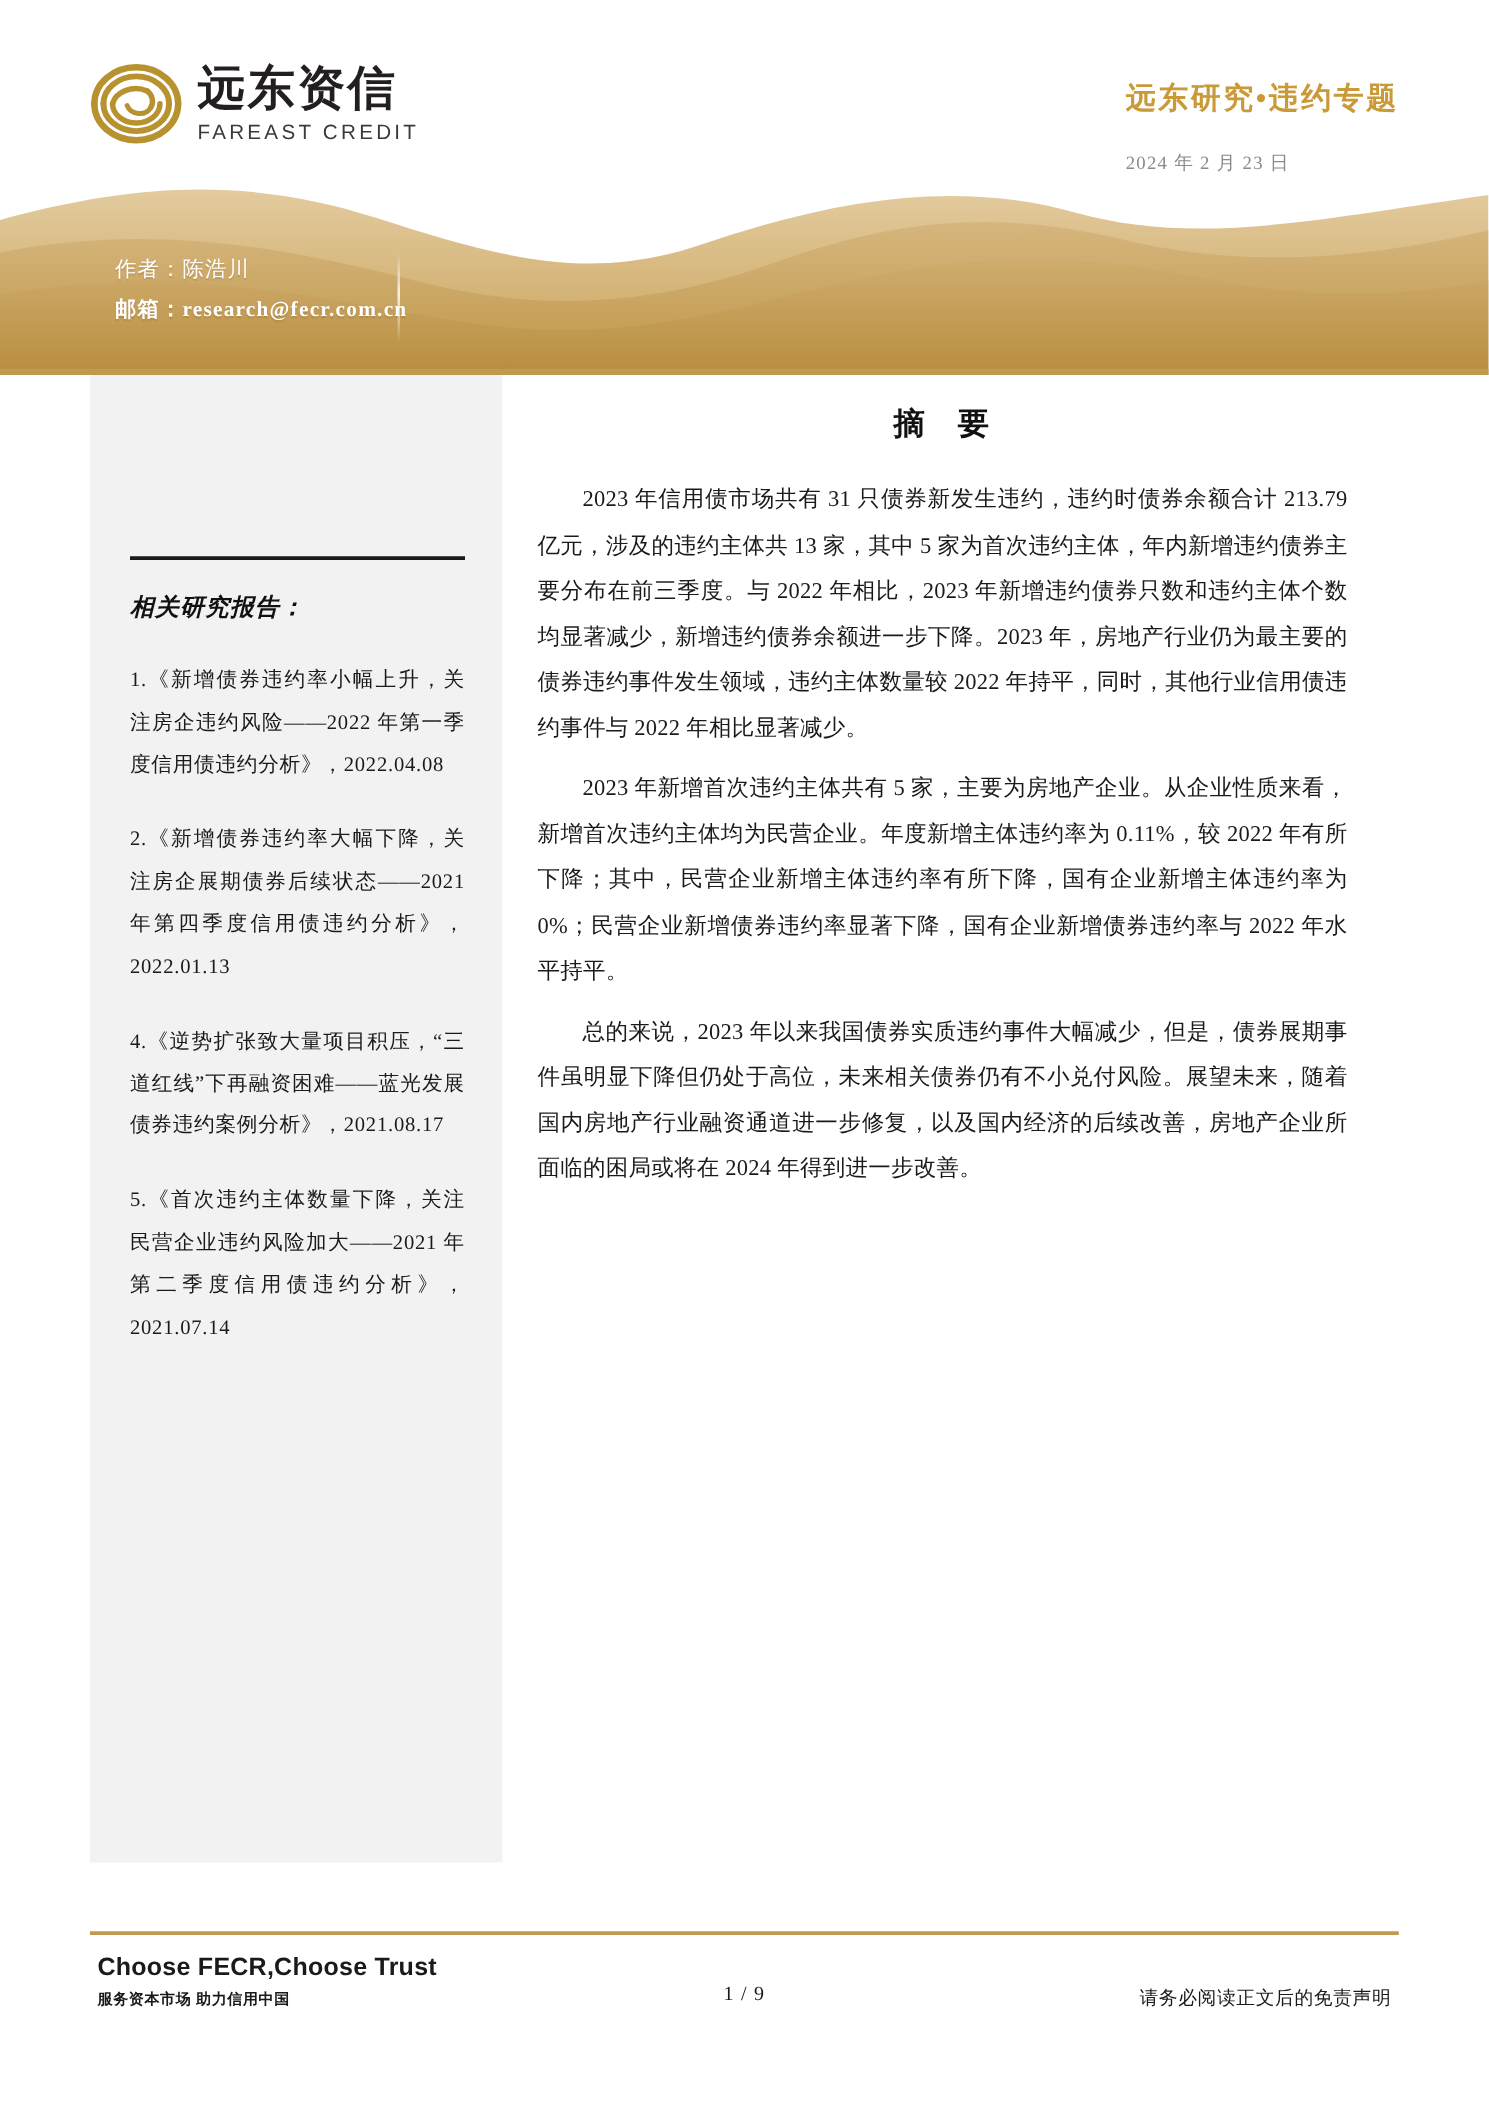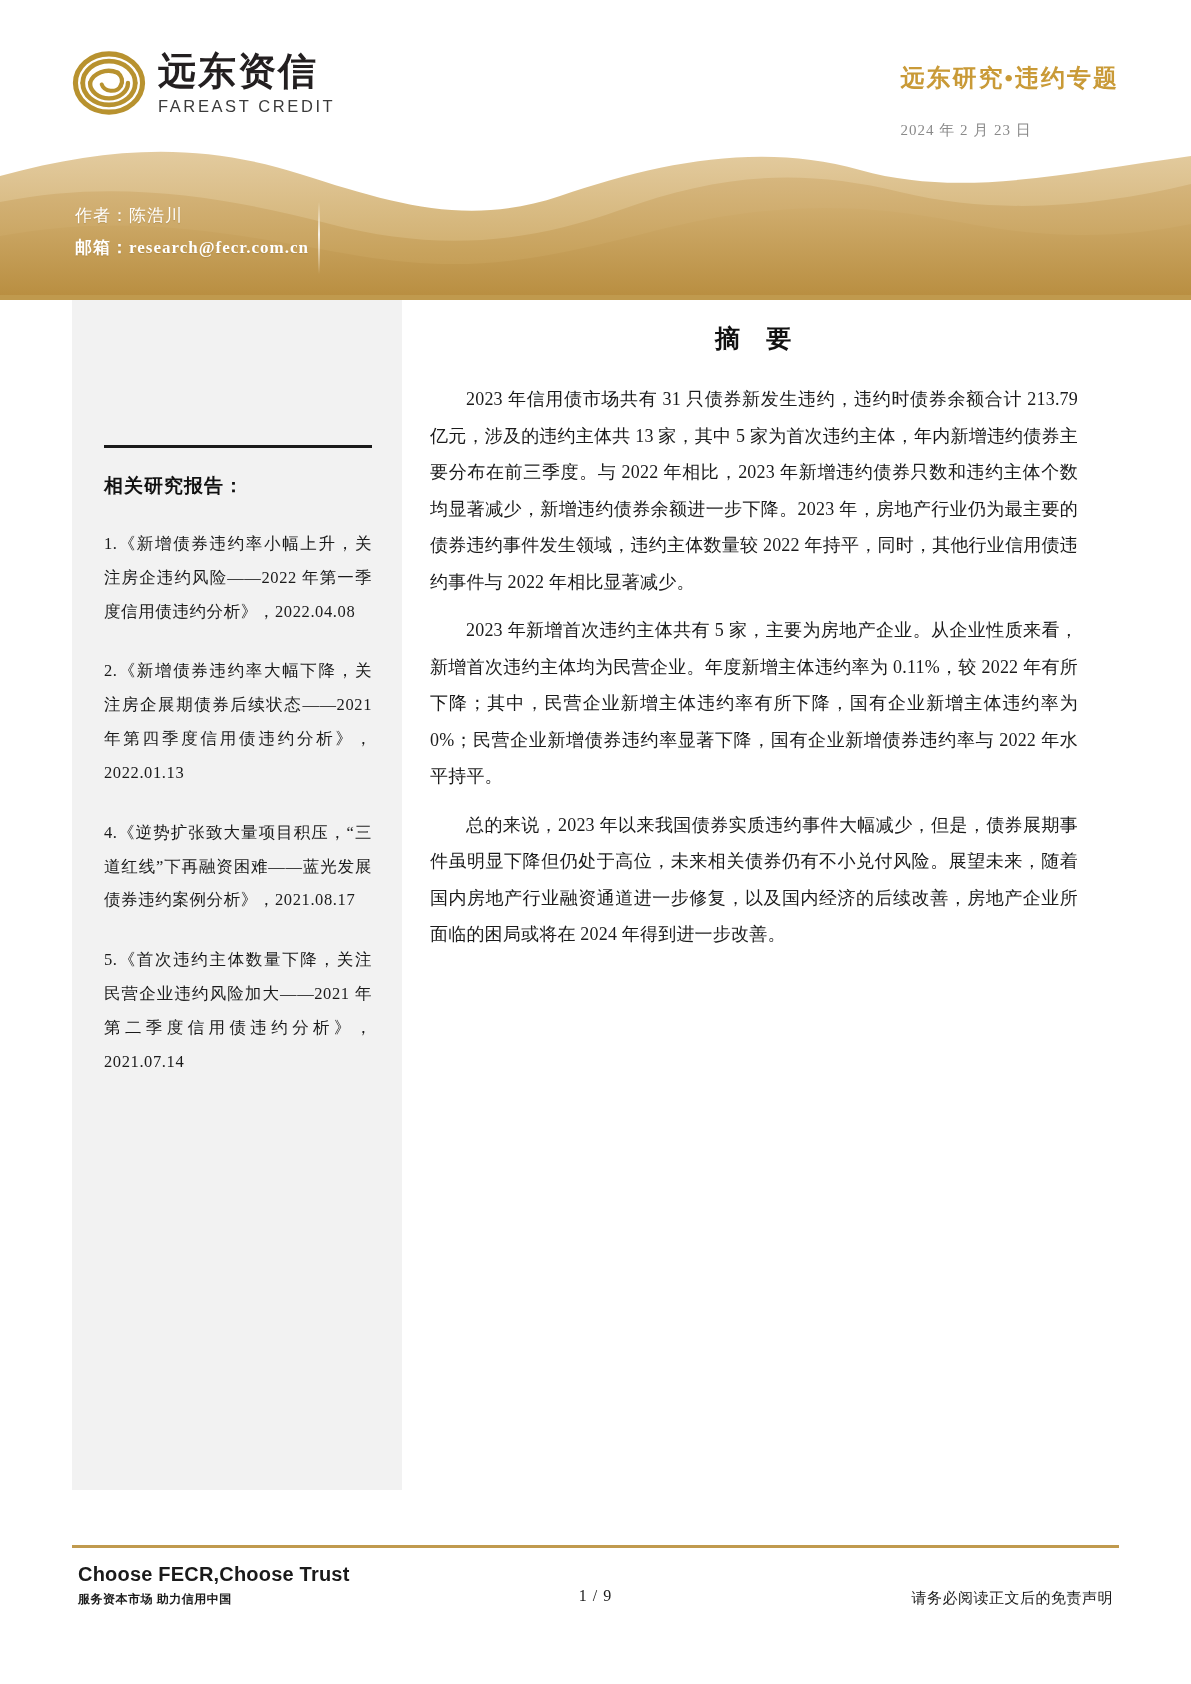--- a/index.html
+++ b/index.html
@@ -94,21 +94,21 @@
   .banner svg { display: block; }
   .banner-bottombar {
     position: absolute;
     left: 0; bottom: 0;
     width: 1191px;
     height: 5px;
     background: #c09a4e;
   }
   .banner-author {
     position: absolute;
-    left: 75px;
+    left: 92px;
     top: 60px;
     color: #ffffff;
     font-family: "Liberation Serif", serif;
   }
   .banner-author .line {
     font-size: 17px;
     letter-spacing: 1px;
     line-height: 1.9;
     white-space: nowrap;
     text-shadow: 0 1px 1px rgba(120,88,30,.25);
@@ -174,20 +174,21 @@
     background: #1a1a1a;
     margin-bottom: 25px;
   }
   .sidebar-title {
     font-family: "Liberation Serif", serif;
     font-size: 19px;
     font-weight: 700;
     letter-spacing: 1px;
     color: #111;
     margin-bottom: 28px;
+    font-style: italic;
   }
   .sidebar-item {
     font-family: "Liberation Serif", serif;
     font-size: 16.5px;
     line-height: 2.05;
     color: #1a1a1a;
     letter-spacing: 0.6px;
     text-align: justify;
     margin-bottom: 26px;
   }

